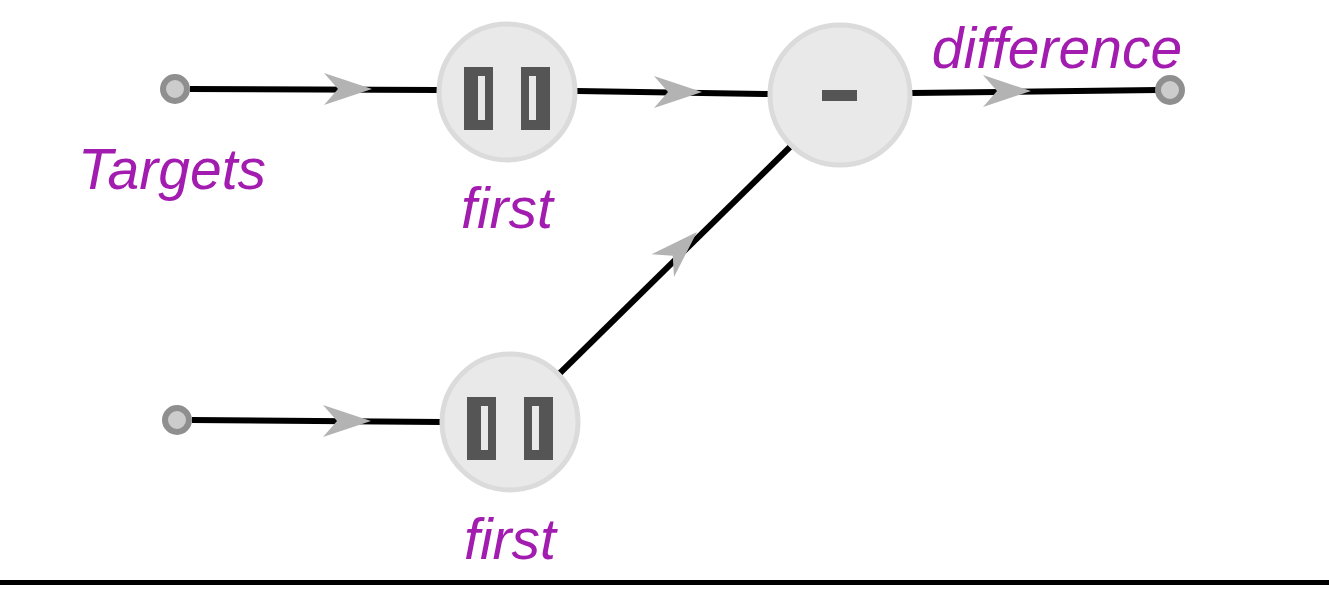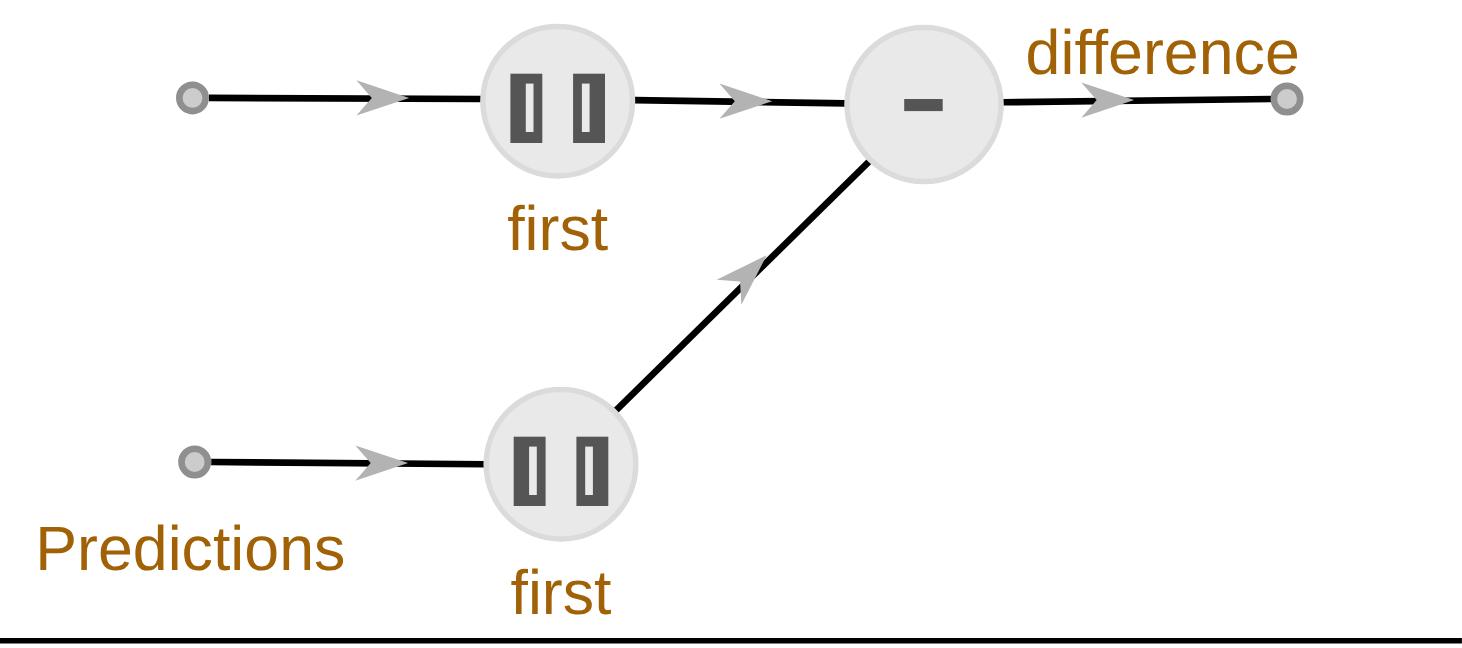--- a/index.html
+++ b/index.html
@@ -18,23 +18,24 @@
   #graph-svg {
     position: absolute;
     left: 0;
     top: 0;
   }
   .node-label {
     position: absolute;
     transform: translateX(-50%);
     font-size: 57px;
     line-height: 1;
-    color: #a16207;
+    color: #a21caf;
     white-space: nowrap;
     user-select: none;
+    font-style: italic;
   }
   #bottom-divider {
     position: absolute;
     left: 0;
     top: 580px;
     width: 1329px;
     height: 5px;
     background: #000000;
   }
 </style>
@@ -86,24 +87,24 @@
       <rect x="822" y="90" width="35" height="11" fill="#555555"></rect>
     </g>
 
     <g>
       <circle cx="175" cy="89" r="12" fill="#cccccc" stroke="#8f8f8f" stroke-width="6"></circle>
       <circle cx="177" cy="420" r="12" fill="#cccccc" stroke="#8f8f8f" stroke-width="6"></circle>
       <circle cx="1170" cy="90" r="12" fill="#cccccc" stroke="#8f8f8f" stroke-width="6"></circle>
     </g>
   </svg>
 
+  <div class="node-label" style="left:172px;  top:141px;">Targets</div>
 
   <div class="node-label" style="left:507px;  top:180px;">first</div>
 
   <div class="node-label" style="left:1057px; top:20px;">difference</div>
 
 
-  <div class="node-label" style="left:173px;  top:471px;">Predictions</div>
 
   <div class="node-label" style="left:510px;  top:511px;">first</div>
 
   <div id="bottom-divider"></div>
 </div>
 
 </body></html>

